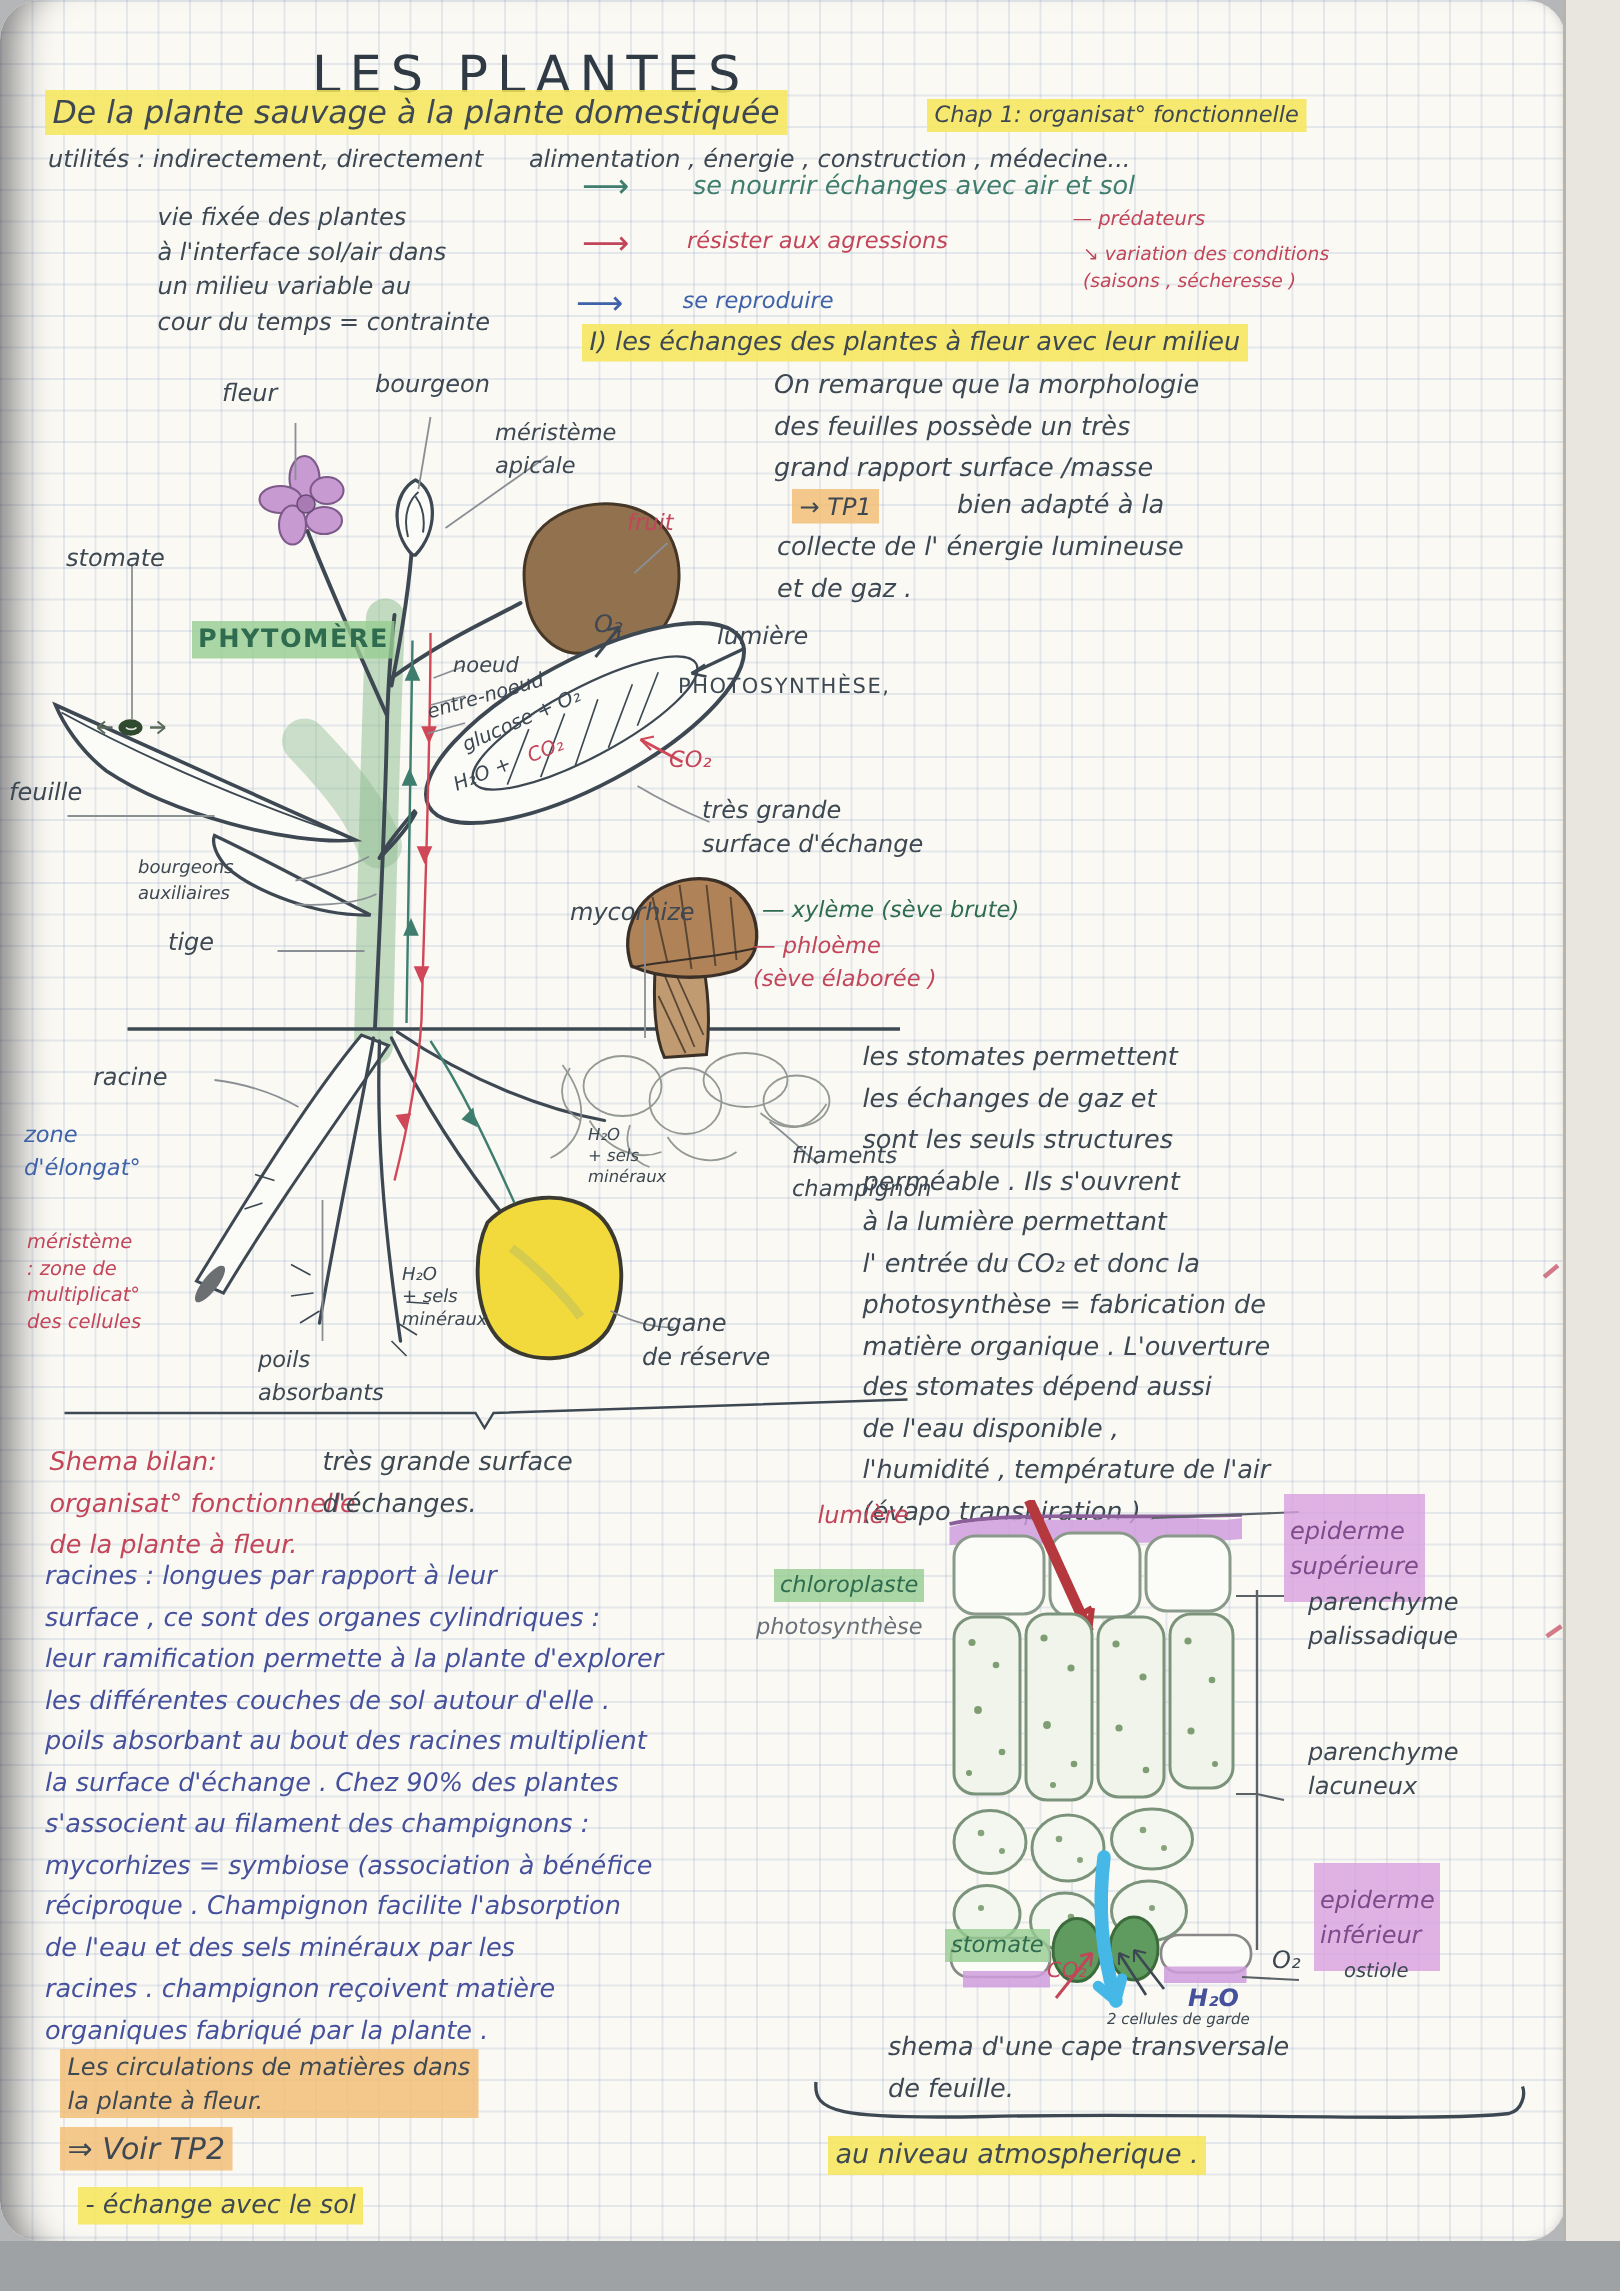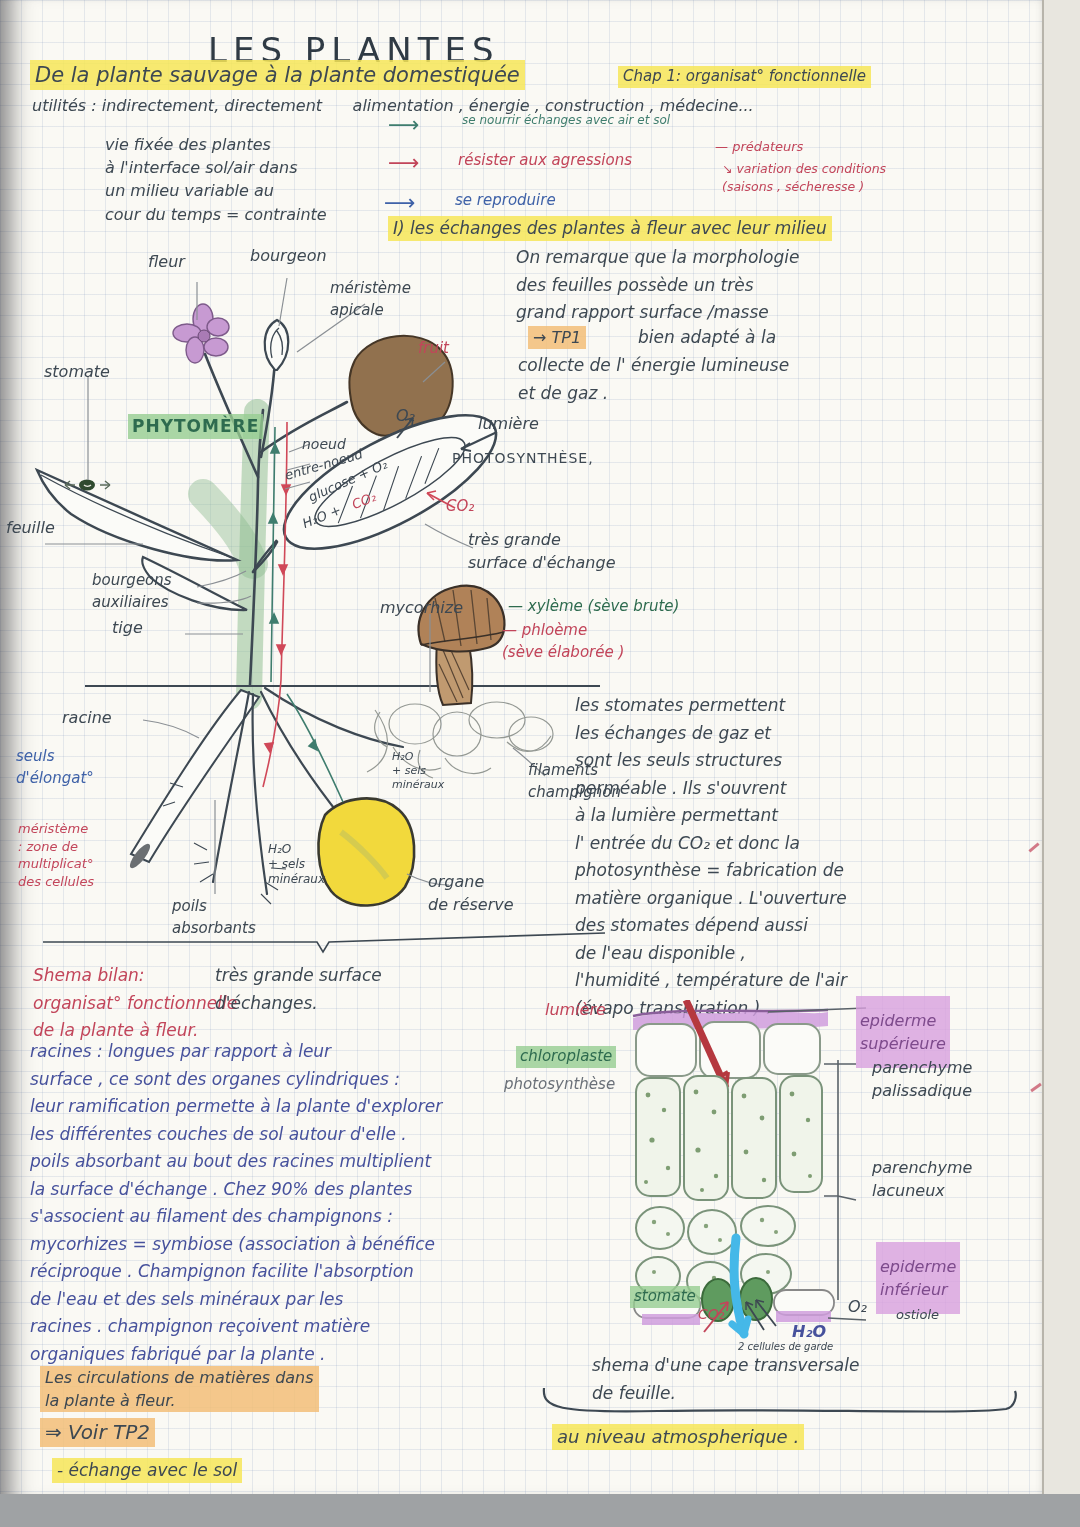--- a/index.html
+++ b/index.html
@@ -3,21 +3,21 @@
 <meta charset="utf-8">
 <style>
   html,body{margin:0;padding:0;}
   body{width:1080px;height:1527px;position:relative;background:#b4b6b8;
        font-family:"DejaVu Sans",sans-serif;overflow:hidden;}
   .page{position:absolute;left:0;top:0;width:1044px;height:1494px;
         background-color:#faf9f4;
         background-image:linear-gradient(rgba(120,145,185,.17) 1px,transparent 1px),
                          linear-gradient(90deg,rgba(120,145,185,.17) 1px,transparent 1px);
         background-size:21px 21px;
-        box-shadow:inset 30px 0 24px -20px rgba(50,50,55,.6), inset -6px 0 8px -6px rgba(80,80,80,.3);}
+        box-shadow:inset 30px 0 24px -20px rgba(50,50,55,.6), inset -6px 0 8px -6px rgba(80,80,80,.3);border-radius:27px;}
   .page2{position:absolute;right:0;top:0;width:36px;height:1494px;background:#e8e6df;
          border-left:2px solid #b7b4ab;}
   .deskbar{position:absolute;left:0;top:1494px;width:1080px;height:33px;background:#9fa2a4;}
   .abs{position:absolute;}
   .lbl{position:absolute;color:#3d4852;font-style:italic;font-size:16px;line-height:1.45;
        white-space:pre-line;}
   .prewrap{white-space:pre-wrap;}
   .title{font-style:normal;font-size:34px;letter-spacing:6px;color:#2f3a44;}
   .red{color:#c2455a;} .green{color:#2e6b4f;} .teal{color:#3f7d6e;}
   .blue{color:#3f62a8;} .inkblue{color:#46519c;} .purple{color:#7d4a8c;} .grey{color:#6a7078;}
@@ -38,21 +38,21 @@
   <div class="lbl title" style="left:208px;top:26px;">LES PLANTES</div>
   <div class="lbl" style="left:30px;top:60px;font-size:21px;"><span class="hl-y">De la plante sauvage à la plante domestiquée</span></div>
   <div class="lbl" style="left:618px;top:66px;font-size:15px;"><span class="hl-y">Chap 1: organisat° fonctionnelle</span></div>
   <div class="lbl prewrap" style="left:32px;top:94px;font-size:16px;white-space:pre-wrap;">utilités : indirectement, directement      alimentation , énergie , construction , médecine...</div>
 
   <div class="lbl" style="left:105px;top:133px;font-size:16px;">vie fixée des plantes
 à l'interface sol/air dans
 un milieu variable au
 cour du temps = contrainte</div>
   <span class="arrowglyph teal" style="left:388px;top:112px;">⟶</span>
-  <div class="lbl teal" style="left:462px;top:112px;font-size:12px;">se nourrir échanges avec air et sol</div>
+  <div class="lbl teal" style="left:462px;top:112px;font-size:17px;">se nourrir échanges avec air et sol</div>
   <span class="arrowglyph red" style="left:388px;top:150px;">⟶</span>
   <div class="lbl red" style="left:458px;top:150px;font-size:15px;">résister aux agressions</div>
   <div class="lbl red" style="left:715px;top:138px;font-size:13px;">— prédateurs</div>
   <div class="lbl red" style="left:722px;top:160px;font-size:12.5px;">↘ variation des conditions
 (saisons , sécheresse )</div>
   <span class="arrowglyph blue" style="left:384px;top:190px;">⟶</span>
   <div class="lbl blue" style="left:455px;top:190px;font-size:15px;">se reproduire</div>
 
   <div class="lbl" style="left:388px;top:216px;font-size:17px;"><span class="hl-y">I) les échanges des plantes à fleur avec leur milieu</span></div>
   <div class="lbl para" style="left:516px;top:244px;">On remarque que la morphologie
@@ -208,29 +208,29 @@
   <div class="lbl" style="left:306px;top:472px;font-size:13px;transform:rotate(-24deg);">glucose + O₂</div>
   <div class="lbl" style="left:302px;top:508px;font-size:13px;transform:rotate(-22deg);">H₂O +</div>
   <div class="lbl red" style="left:352px;top:492px;font-size:13px;transform:rotate(-22deg);">CO₂</div>
   <div class="lbl" style="left:396px;top:404px;font-size:16px;">O₂</div>
   <div class="lbl" style="left:478px;top:412px;">lumière</div>
   <div class="lbl caps" style="left:452px;top:448px;font-size:14px;font-weight:normal;">PHOTOSYNTHÈSE,</div>
   <div class="lbl red" style="left:446px;top:496px;font-size:15px;">CO₂</div>
   <div class="lbl" style="left:468px;top:528px;">très grande
 surface d'échange</div>
   <div class="lbl" style="left:6px;top:516px;">feuille</div>
-  <div class="lbl" style="left:92px;top:570px;font-size:15px;font-style:italic;">bourgeons
+  <div class="lbl" style="left:92px;top:570px;font-size:12px;font-style:italic;">bourgeons
 auxiliaires</div>
   <div class="lbl" style="left:112px;top:616px;">tige</div>
   <div class="lbl" style="left:380px;top:596px;text-align:right;">mycorhize</div>
   <div class="lbl green" style="left:508px;top:596px;font-size:15px;">— xylème (sève brute)</div>
   <div class="lbl red" style="left:502px;top:620px;font-size:15px;">— phloème
 (sève élaborée )</div>
   <div class="lbl" style="left:62px;top:706px;">racine</div>
-  <div class="lbl blue" style="left:16px;top:746px;font-size:15px;">seuls
+  <div class="lbl blue" style="left:16px;top:746px;font-size:15px;">zone
 d'élongat°</div>
   <div class="lbl red" style="left:18px;top:820px;font-size:13px;line-height:1.35;">méristème
 : zone de
 multiplicat°
 des cellules</div>
   <div class="lbl" style="left:392px;top:750px;font-size:11px;line-height:1.25;">H₂O
 + sels
 minéraux</div>
   <div class="lbl" style="left:528px;top:760px;font-size:15px;">filaments
 champignon</div>

